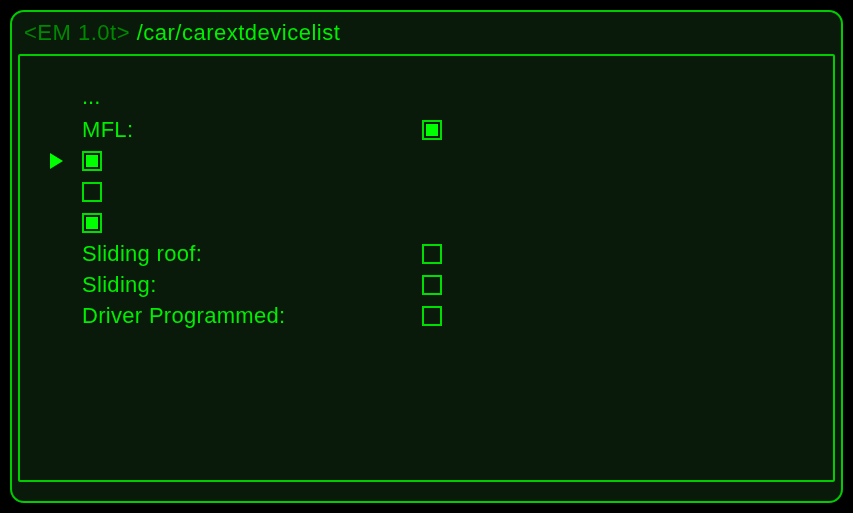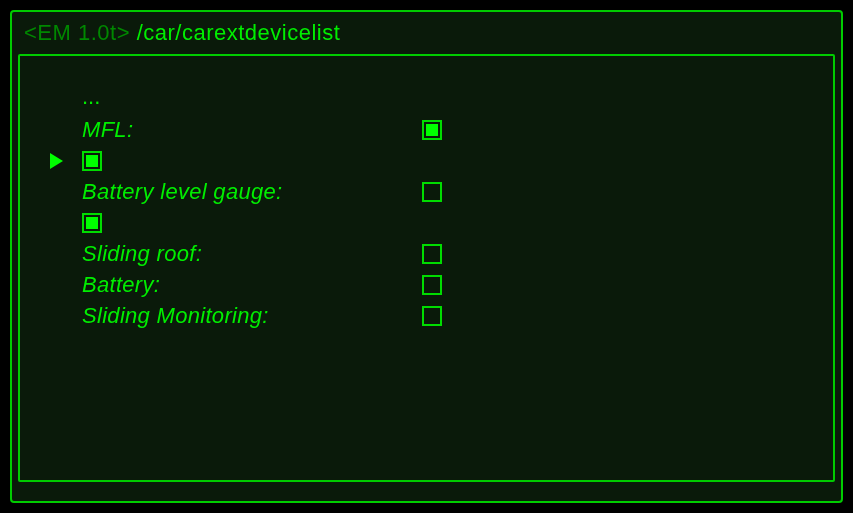--- a/index.html
+++ b/index.html
@@ -15,21 +15,21 @@
       font-weight: 300;
       color: #00ff00;
       padding: 10px;
       overflow: hidden;
     }
     .outer {
       border: 2px solid #00cc00;
       width: 100%;
       height: 493px;
       background: #0a1a0a;
-      border-radius: 4px;
+      border-radius: 14px;
     }
     .header {
       padding: 8px 12px;
       font-size: 22px;
       letter-spacing: 0.5px;
       color: #00ee00;
     }
     .prefix {
       color: #008800;
     }
@@ -63,21 +63,20 @@
     .pointer {
       width: 0;
       height: 0;
       border-top: 8px solid transparent;
       border-bottom: 8px solid transparent;
       border-left: 13px solid #00ff00;
     }
     .label {
       width: 340px;
       letter-spacing: 0.3px;
-      font-style: italic;
     }
     .checkbox {
       width: 20px;
       height: 20px;
       border: 2px solid #00dd00;
       background: transparent;
       display: flex;
       align-items: center;
       justify-content: center;
     }
@@ -106,37 +105,36 @@
           <div class="checkbox filled"></div>
         </div>
         <div class="item">
           <div class="pointer-col">
             <div class="pointer"></div>
           </div>
           <div class="checkbox filled"></div>
         </div>
         <div class="item">
           <div class="pointer-col"></div>
-          <div class="label">Battery level gauge:</div>
           <div class="checkbox"></div>
         </div>
         <div class="item">
           <div class="pointer-col"></div>
           <div class="checkbox filled"></div>
         </div>
         <div class="item">
           <div class="pointer-col"></div>
           <div class="label">Sliding roof:</div>
           <div class="checkbox"></div>
         </div>
         <div class="item">
           <div class="pointer-col"></div>
-          <div class="label">Battery:</div>
+          <div class="label">Sliding:</div>
           <div class="checkbox"></div>
         </div>
         <div class="item">
           <div class="pointer-col"></div>
-          <div class="label">Sliding Monitoring:</div>
+          <div class="label">Driver Programmed:</div>
           <div class="checkbox"></div>
         </div>
       </div>
   </div>
 </div>
 
 </body></html>

